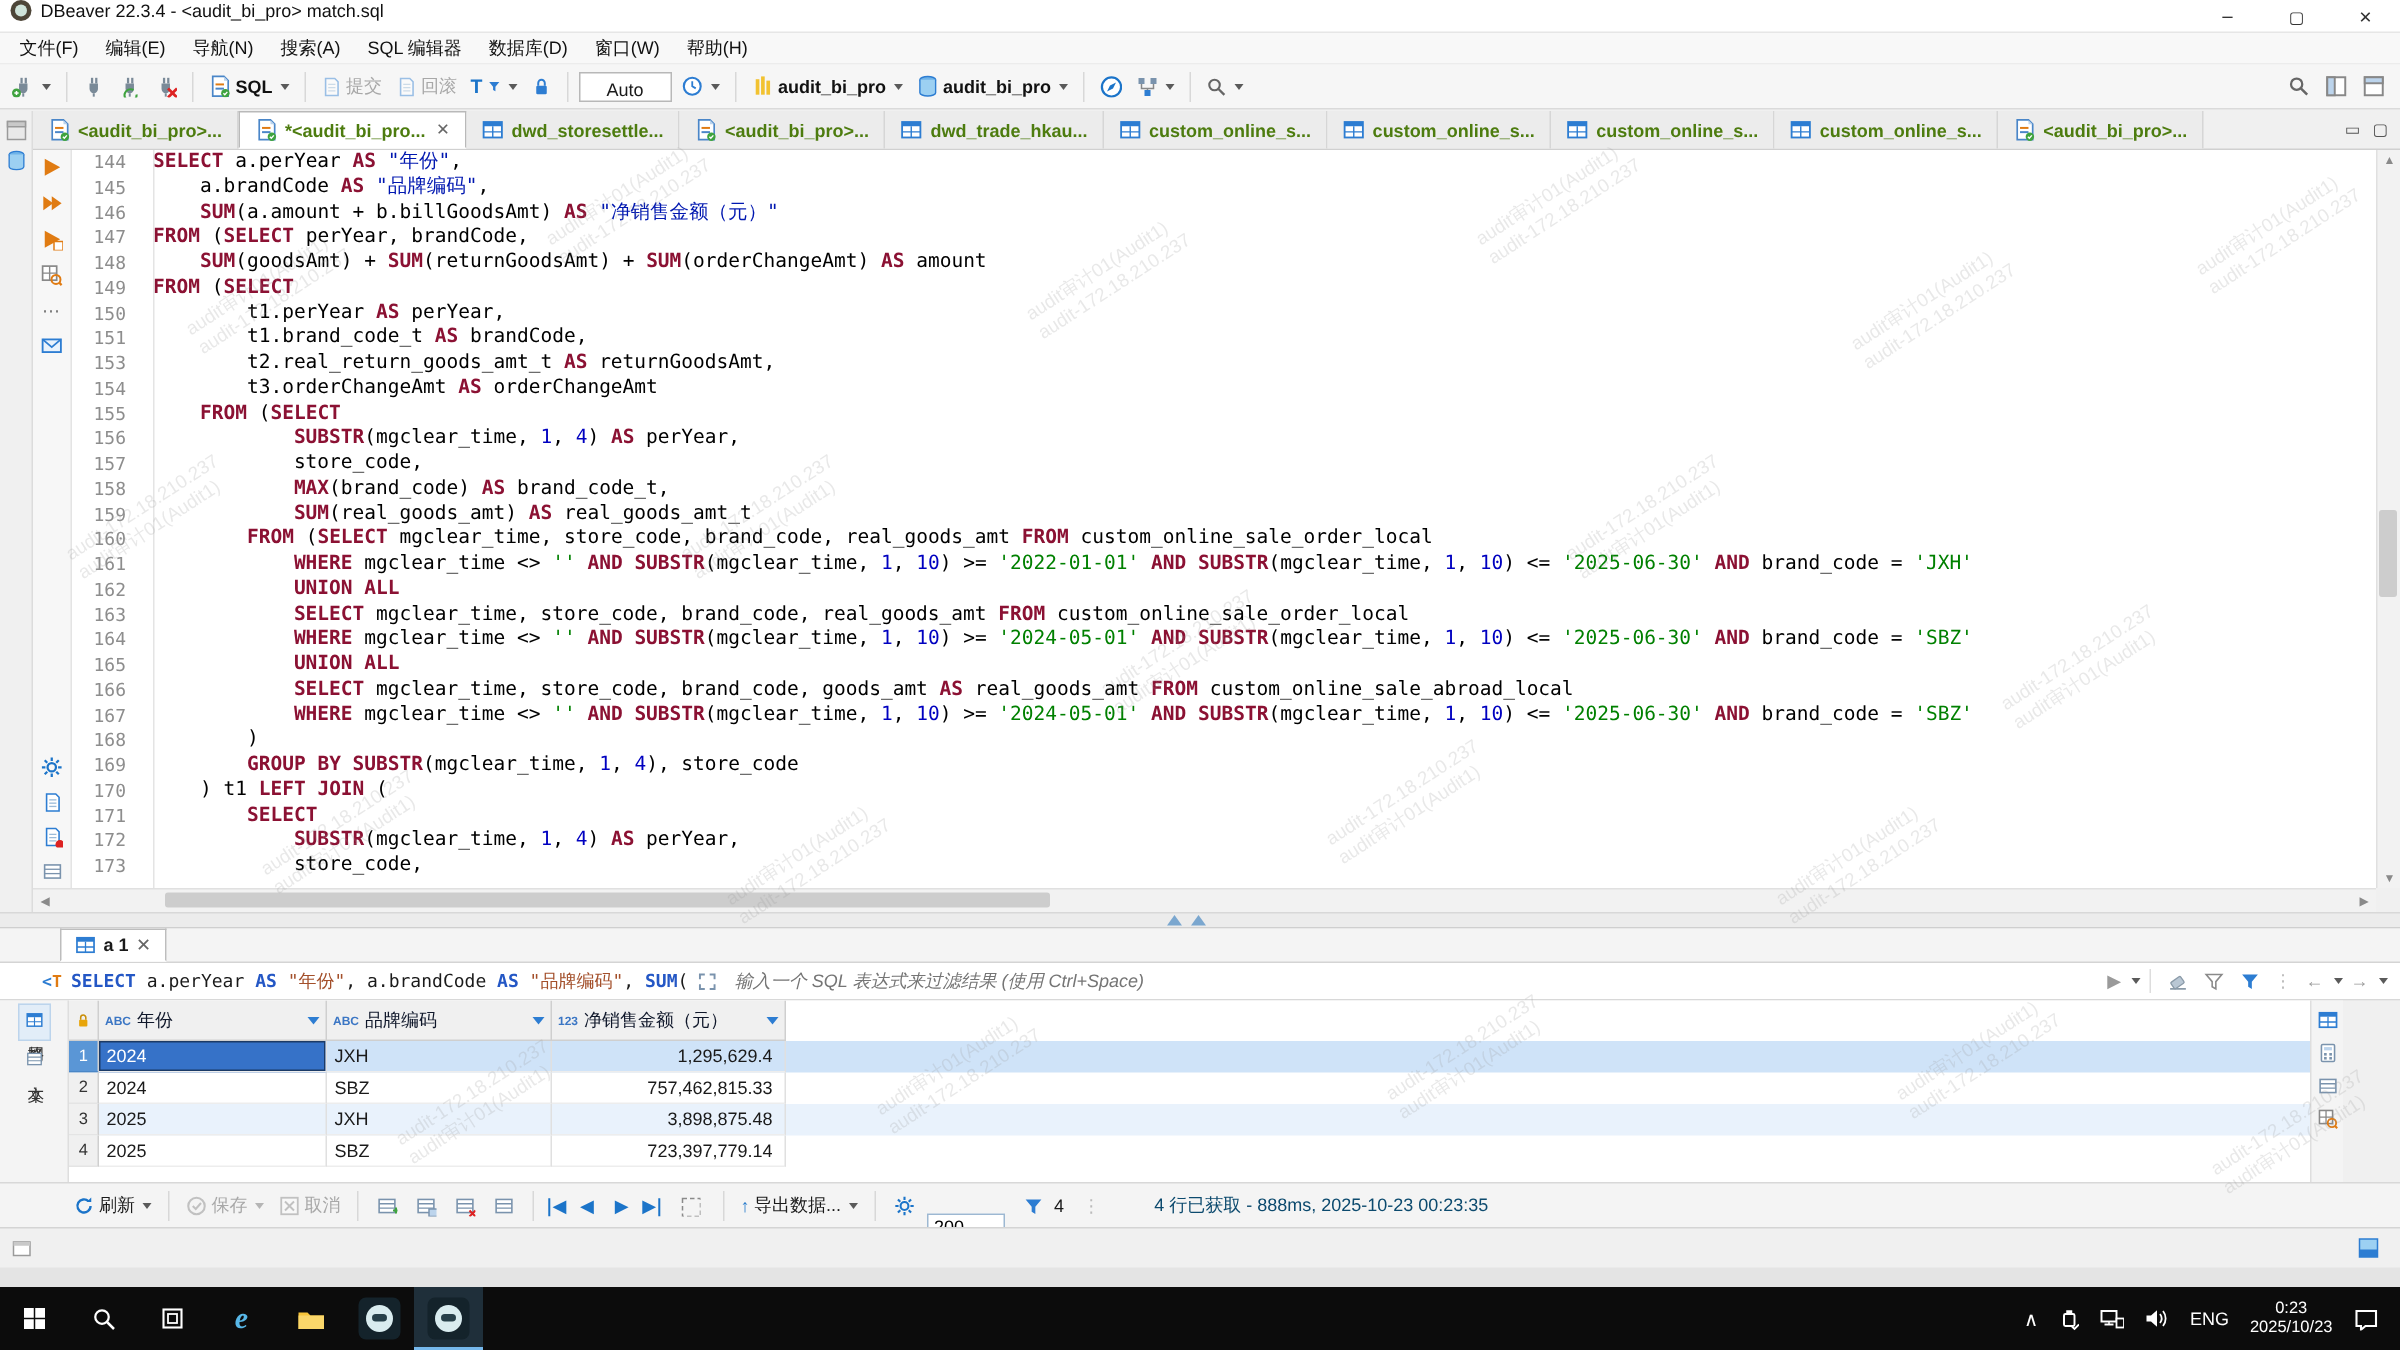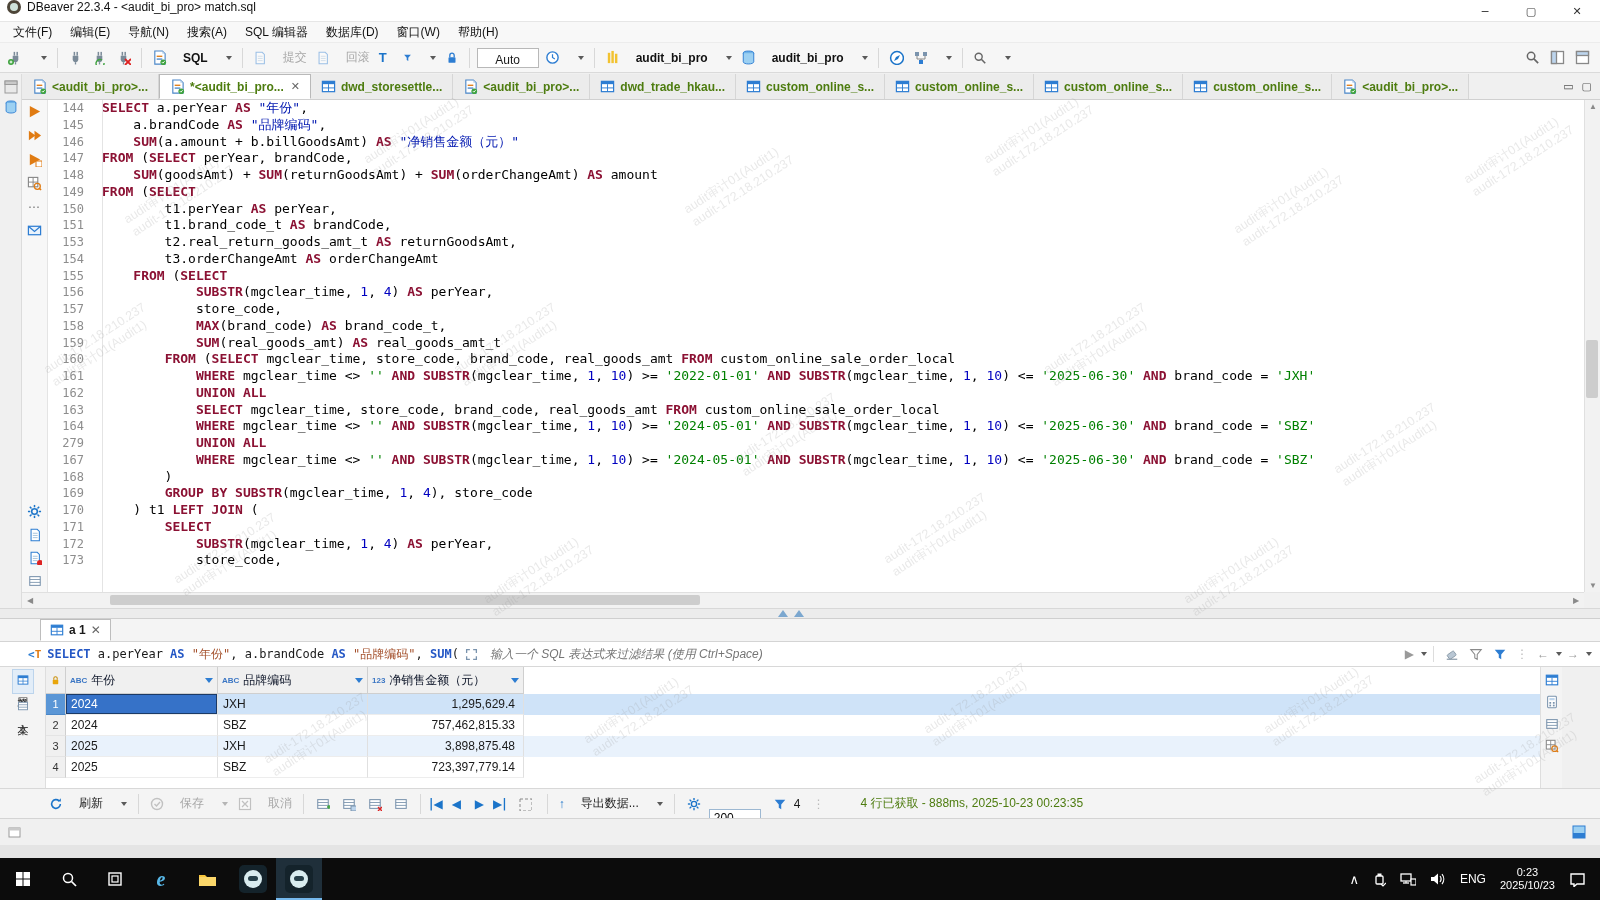--- a/index.html
+++ b/index.html
@@ -21,21 +21,21 @@
   #app-logo::after{ content:""; position:absolute; left:3px; top:3px; width:8px; height:8px; border-radius:50%; background:#cfe3da; }
   #win-title { font-size:12px; color:#111; }
   #win-btns { margin-left:auto; display:flex; height:22px; }
   .winbtn { width:46px; height:22px; display:flex; align-items:center; justify-content:center; color:#333; font-size:11px; font-family:"DejaVu Sans", sans-serif; }
   
   #menubar { left:0; top:22px; width:1600px; height:21px; background:#f8f8f8; display:flex; align-items:center; padding-left:4px; border-bottom:1px solid #ececec;}
   .menu-item { padding:2px 9px; font-size:12px; color:#111; }
   
   #toolbar { left:0; top:43px; width:1600px; height:30px; background:#f6f6f6; border-bottom:1px solid #dadada; display:flex; align-items:center; padding-left:5px; gap:3px; }
   .tsep { width:1px; height:20px; background:#d8d8d8; margin:0 4px; }
-  .tbtn { display:flex; align-items:center; gap:16px; padding:2px 3px; border-radius:2px; }
+  .tbtn { display:flex; align-items:center; gap:3px; padding:2px 3px; border-radius:2px; }
   .caret { width:0; height:0; border-left:3.5px solid transparent; border-right:3.5px solid transparent; border-top:4px solid #5a5a5a; margin-left:2px; }
   .tlabel { font-size:12px; color:#111; }
   .tlabel.b { font-weight:bold; }
   .tlabel.dis { color:#a8a8a8; }
   .combo { width:62px; height:20px; background:#fff; border:1px solid #b8b8b8; display:flex; align-items:flex-end; justify-content:center; font-size:12px; }
   #tb-right { margin-left:auto; display:flex; align-items:center; gap:10px; padding-right:10px; }
   
   #tabbar { left:22px; top:74px; width:1578px; height:26px; background:#f0f0f0; border-bottom:1px solid #d0d0d0; display:flex; align-items:flex-end; }
   .etab { height:25px; display:flex; align-items:center; gap:5px; padding:0 10px; border-right:1px solid #d6d6d6; background:#ececec; max-width:158px; }
   .etab.active { background:#ffffff; border:1px solid #b9b9b9; border-bottom:1px solid #fff; }
@@ -98,21 +98,21 @@
   .grow.sel .rn { background:#5a96d6; color:#fff; border-bottom:1px solid #4a86c6;}
   .gc.cursor { background:var(--c-cellsel,#3672c8); color:#fff; box-shadow:inset 0 0 0 1px #1b3a66; }
   
   #res-right { left:1540px; top:667px; width:22px; height:121px; background:#f4f4f4; border-left:1px solid #dedede; display:flex; flex-direction:column; align-items:center; gap:8px; padding-top:6px;}
   
   #res-toolbar { left:0; top:788px; width:1600px; height:30px; background:#f4f4f4; border-top:1px solid #d8d8d8; display:flex; align-items:center; padding-left:46px; gap:4px;}
   #res-toolbar .lbl { font-size:12px; }
   #res-toolbar .dis { color:#a8a8a8; }
   .navico { color:#1b74c9; font-weight:bold; font-size:12px; font-family:"DejaVu Sans",sans-serif; }
   #fetch-input { width:52px; height:19px; border:1px solid #9db8d2; background:#fff; font-size:12px; padding:1px 4px;margin-top:29px; }
-  #res-status { margin-left:24px; font-size:12px; color:#4d7c0f; }
+  #res-status { margin-left:24px; font-size:12px; color:#0c4a6e; }
   
   #statusbar { left:0; top:818px; width:1600px; height:27px; background:#f0f0f0; border-top:1px solid #d4d4d4; display:flex; align-items:center; }
   #sb-items { margin-left:760px; display:flex; align-items:center; height:100%; }
   .sb-seg { padding:0 14px; font-size:12px; color:#333; border-right:1px solid #d0d0d0; height:16px; display:flex; align-items:center; }
   #sb-gap { left:0; top:845px; width:1600px; height:13px; background:#e4e4e4; }
   
   #taskbar { left:0; top:858px; width:1600px; height:42px; background:#0c0c0c; display:flex; align-items:stretch; }
   .tk { width:46px; display:flex; align-items:center; justify-content:center; }
   .tk.active { background:#1f2f3a; box-shadow:inset 0 -2px 0 #76b9ed; }
   #tray { margin-left:auto; display:flex; align-items:center; gap:14px; padding-right:14px; color:#fff; }
@@ -524,21 +524,22 @@
     <div class="cl"><span class="ln">155</span><span class="ct">    <span class="k">FROM</span> (<span class="k">SELECT</span></span></div>
     <div class="cl"><span class="ln">156</span><span class="ct">            <span class="k">SUBSTR</span>(mgclear_time, <span class="n">1</span>, <span class="n">4</span>) <span class="k">AS</span> perYear,</span></div>
     <div class="cl"><span class="ln">157</span><span class="ct">            store_code,</span></div>
     <div class="cl"><span class="ln">158</span><span class="ct">            <span class="k">MAX</span>(brand_code) <span class="k">AS</span> brand_code_t,</span></div>
     <div class="cl"><span class="ln">159</span><span class="ct">            <span class="k">SUM</span>(real_goods_amt) <span class="k">AS</span> real_goods_amt_t</span></div>
     <div class="cl"><span class="ln">160</span><span class="ct">        <span class="k">FROM</span> (<span class="k">SELECT</span> mgclear_time, store_code, brand_code, real_goods_amt <span class="k">FROM</span> custom_online_sale_order_local</span></div>
     <div class="cl"><span class="ln">161</span><span class="ct">            <span class="k">WHERE</span> mgclear_time &lt;&gt; <span class="ss">''</span> <span class="k">AND</span> <span class="k">SUBSTR</span>(mgclear_time, <span class="n">1</span>, <span class="n">10</span>) &gt;= <span class="ss">'2022-01-01'</span> <span class="k">AND</span> <span class="k">SUBSTR</span>(mgclear_time, <span class="n">1</span>, <span class="n">10</span>) &lt;= <span class="ss">'2025-06-30'</span> <span class="k">AND</span> brand_code = <span class="ss">'JXH'</span></span></div>
     <div class="cl"><span class="ln">162</span><span class="ct">            <span class="k">UNION</span> <span class="k">ALL</span></span></div>
     <div class="cl"><span class="ln">163</span><span class="ct">            <span class="k">SELECT</span> mgclear_time, store_code, brand_code, real_goods_amt <span class="k">FROM</span> custom_online_sale_order_local</span></div>
     <div class="cl"><span class="ln">164</span><span class="ct">            <span class="k">WHERE</span> mgclear_time &lt;&gt; <span class="ss">''</span> <span class="k">AND</span> <span class="k">SUBSTR</span>(mgclear_time, <span class="n">1</span>, <span class="n">10</span>) &gt;= <span class="ss">'2024-05-01'</span> <span class="k">AND</span> <span class="k">SUBSTR</span>(mgclear_time, <span class="n">1</span>, <span class="n">10</span>) &lt;= <span class="ss">'2025-06-30'</span> <span class="k">AND</span> brand_code = <span class="ss">'SBZ'</span></span></div>
-    <div class="cl"><span class="ln">279</span><span class="ct">            <span class="k">UNION</span> <span class="k">ALL</span></span></div>
+    <div class="cl"><span class="ln">165</span><span class="ct">            <span class="k">UNION</span> <span class="k">ALL</span></span></div>
+    <div class="cl"><span class="ln">166</span><span class="ct">            <span class="k">SELECT</span> mgclear_time, store_code, brand_code, goods_amt <span class="k">AS</span> real_goods_amt <span class="k">FROM</span> custom_online_sale_abroad_local</span></div>
     <div class="cl"><span class="ln">167</span><span class="ct">            <span class="k">WHERE</span> mgclear_time &lt;&gt; <span class="ss">''</span> <span class="k">AND</span> <span class="k">SUBSTR</span>(mgclear_time, <span class="n">1</span>, <span class="n">10</span>) &gt;= <span class="ss">'2024-05-01'</span> <span class="k">AND</span> <span class="k">SUBSTR</span>(mgclear_time, <span class="n">1</span>, <span class="n">10</span>) &lt;= <span class="ss">'2025-06-30'</span> <span class="k">AND</span> brand_code = <span class="ss">'SBZ'</span></span></div>
     <div class="cl"><span class="ln">168</span><span class="ct">        )</span></div>
     <div class="cl"><span class="ln">169</span><span class="ct">        <span class="k">GROUP</span> <span class="k">BY</span> <span class="k">SUBSTR</span>(mgclear_time, <span class="n">1</span>, <span class="n">4</span>), store_code</span></div>
     <div class="cl"><span class="ln">170</span><span class="ct">    ) t1 <span class="k">LEFT</span> <span class="k">JOIN</span> (</span></div>
     <div class="cl"><span class="ln">171</span><span class="ct">        <span class="k">SELECT</span></span></div>
     <div class="cl"><span class="ln">172</span><span class="ct">            <span class="k">SUBSTR</span>(mgclear_time, <span class="n">1</span>, <span class="n">4</span>) <span class="k">AS</span> perYear,</span></div>
     <div class="cl"><span class="ln">173</span><span class="ct">            store_code,</span></div>
   </div>
 <div id="gutter-line" class="abs"></div>
 

